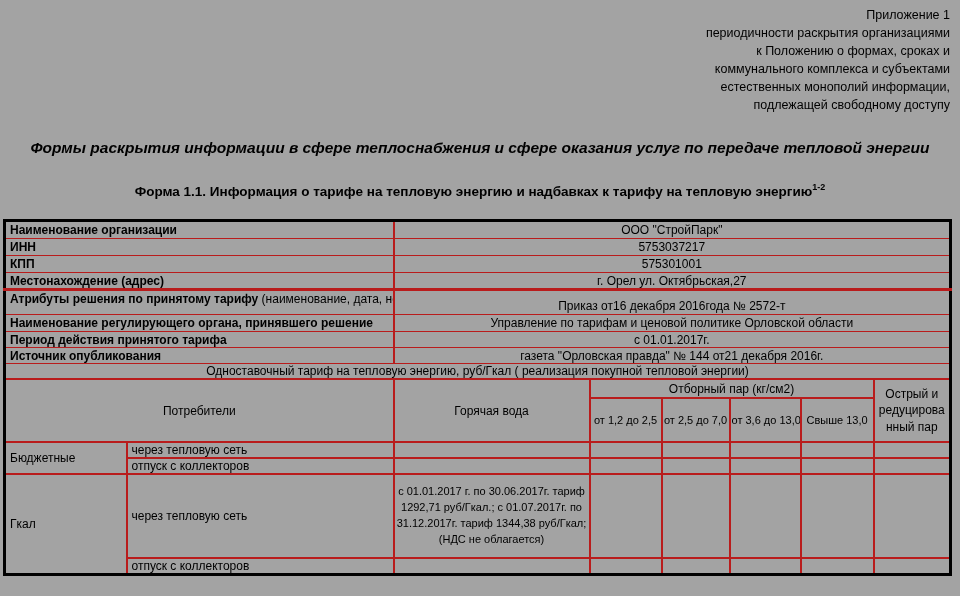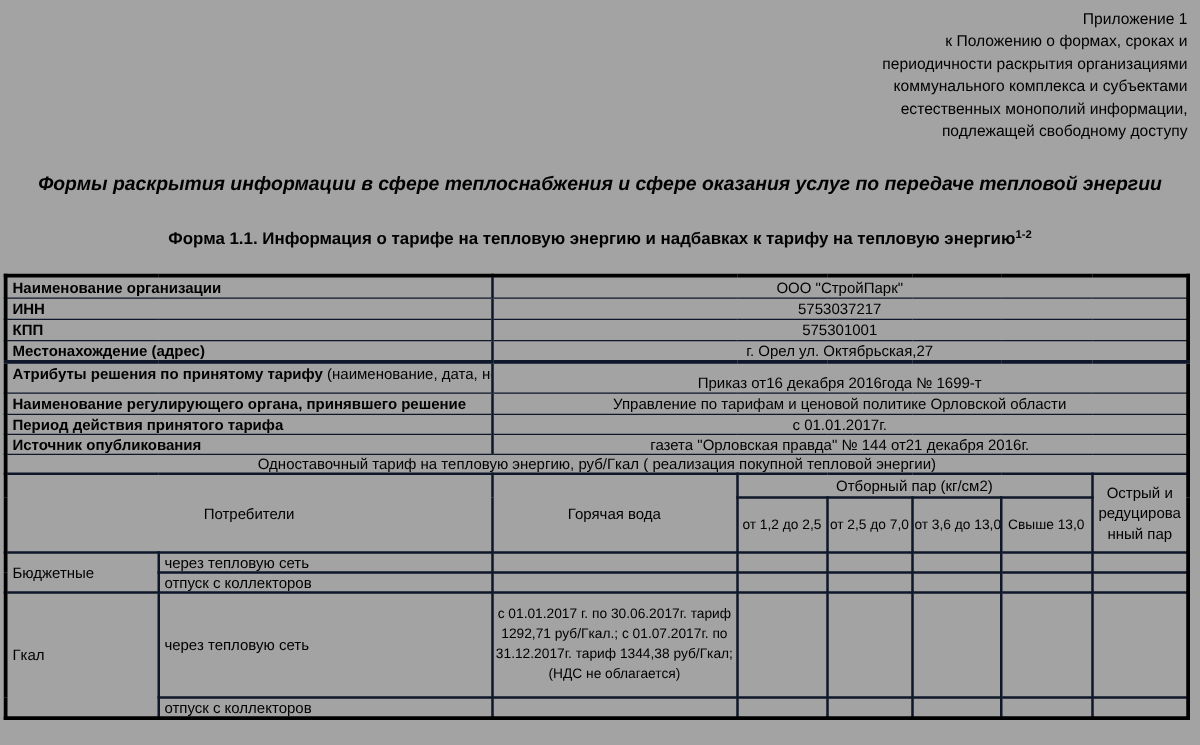--- a/index.html
+++ b/index.html
@@ -6,21 +6,21 @@
   body{width:960px;height:596px;font-family:"Liberation Sans",sans-serif;color:#000;}
   .page{position:relative;width:960px;height:596px;overflow:hidden;background:#a3a3a3;}
 
   .appendix{position:absolute;top:6px;right:10px;text-align:right;font-size:12.5px;line-height:18px;}
 
   .main-title{position:absolute;top:139px;left:0;width:100%;text-align:center;font-weight:bold;font-size:15.5px;font-style:italic;}
   .subtitle{position:absolute;top:182px;left:0;width:100%;text-align:center;font-weight:bold;font-size:13.5px;}
   .subtitle sup{font-size:9px;font-weight:bold;}
 
   table.doc{position:absolute;top:219px;left:3px;width:946px;border-collapse:collapse;table-layout:fixed;border:3px solid #000;}
-  td{border:2px solid #0f172a;font-size:12px;padding:0 4px;overflow:hidden;vertical-align:middle;}
+  td{border:2px solid #b91c1c;font-size:12px;padding:0 4px;overflow:hidden;vertical-align:middle;}
 
   
   tr.info td{border-top-width:1px;border-bottom-width:1px;}
   tr.info td.lbl{font-weight:bold;text-align:left;white-space:nowrap;font-size:12px;}
   tr.info td.lbl .note{font-weight:normal;}
   tr.info td.val{text-align:center;white-space:nowrap;}
   td.vb{font-weight:normal;}
   tr.thickb td{border-bottom-width:3px !important;}
   td.topalign{vertical-align:top;padding-top:1px;}
   td.bottomalign{vertical-align:bottom;padding-bottom:1px;}
@@ -35,22 +35,22 @@
   td.rowlbl{text-align:left;font-size:12px;white-space:nowrap;}
   td.tariff{font-size:11px;line-height:1.45;text-align:center;padding:0 2px;white-space:normal;}
 </style>
 </head>
 <body>
 
 <div class="page">
 
   <div class="appendix">
     <div>Приложение 1</div>
+    <div>периодичности раскрытия организациями</div>
     <div>к Положению о формах, сроках и</div>
-    <div>периодичности раскрытия организациями</div>
     <div>коммунального комплекса и субъектами</div>
     <div>естественных монополий информации,</div>
     <div>подлежащей свободному доступу</div>
   </div>
 
   <div class="main-title">Формы раскрытия информации в сфере теплоснабжения и сфере оказания услуг по передаче тепловой энергии</div>
 
   <div class="subtitle"><span>Форма 1.1. Информация о тарифе на тепловую энергию и надбавках к  тарифу на тепловую энергию</span><sup>1-2</sup></div>
 
   <table class="doc">
@@ -77,21 +77,21 @@
     <tr class="info" style="height:17px">
       <td colspan="2" class="lbl">КПП</td>
       <td colspan="6" class="val vb">575301001</td>
     </tr>
     <tr class="info thickb" style="height:17px">
       <td colspan="2" class="lbl">Местонахождение (адрес)</td>
       <td colspan="6" class="val vb">г. Орел ул. Октябрьская,27</td>
     </tr>
     <tr class="info" style="height:25px">
       <td colspan="2" class="lbl topalign"><span>Атрибуты решения по принятому тарифу</span><span class="note"> (наименование, дата, номер)</span></td>
-      <td colspan="6" class="val bottomalign">Приказ от16 декабря 2016года № 1699-т</td>
+      <td colspan="6" class="val bottomalign">Приказ от16 декабря 2016года № 2572-т</td>
     </tr>
     <tr class="info" style="height:17px">
       <td colspan="2" class="lbl">Наименование регулирующего органа, принявшего решение</td>
       <td colspan="6" class="val">Управление по тарифам и ценовой политике Орловской области</td>
     </tr>
     <tr class="info" style="height:16px">
       <td colspan="2" class="lbl">Период действия принятого тарифа</td>
       <td colspan="6" class="val">с 01.01.2017г.</td>
     </tr>
     <tr class="info" style="height:16px">

